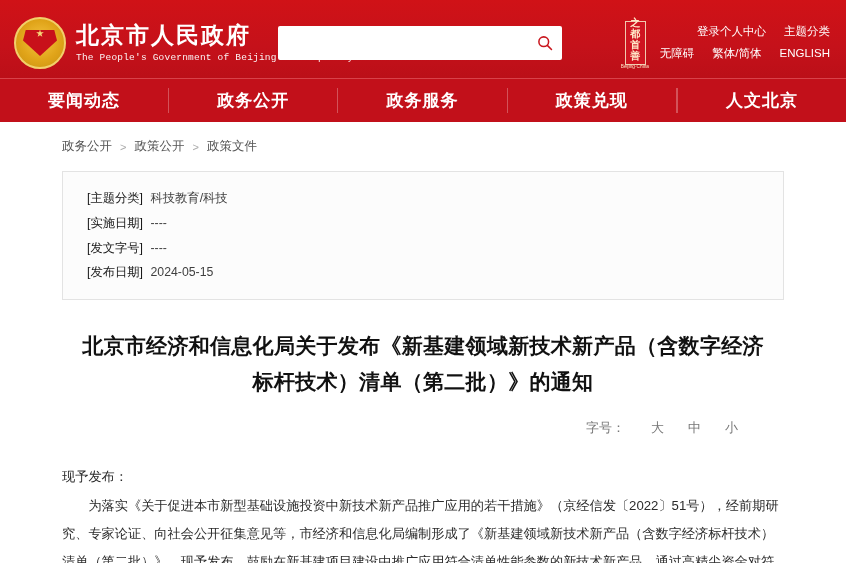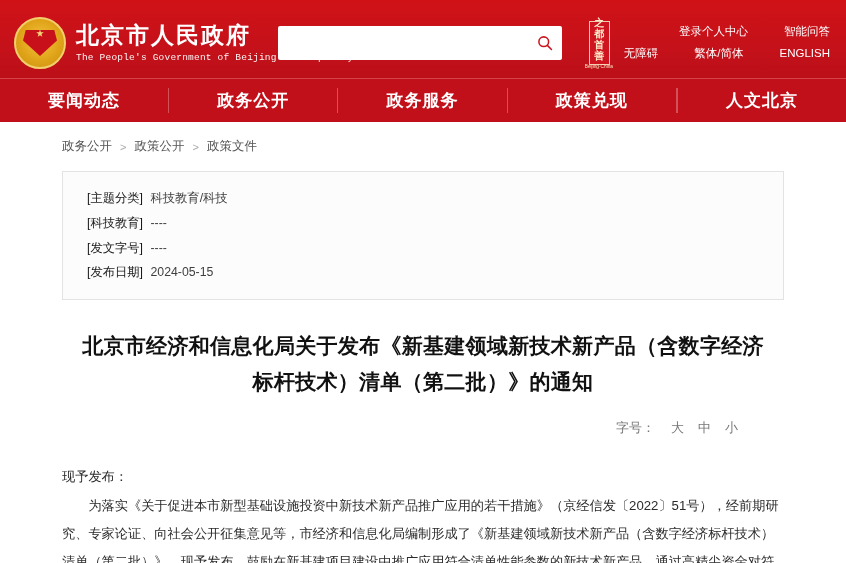--- a/index.html
+++ b/index.html
@@ -123,21 +123,21 @@
   }
   .stamp .s-cn { font-size: 10px; font-weight: bold; letter-spacing: 0px; }
   .stamp .s-en { font-size: 5px; margin-top: 2px; transform: scale(.95); }
   .links {
     color: #fff;
     font-size: 11.5px;
     line-height: 1.9;
   }
   .links .row {
     display: flex;
-    gap: 36px;
+    gap: 18px;
     justify-content: flex-end;
   }
   .links a {
     color: #fff;
     text-decoration: none;
     white-space: nowrap;
   }
 
   
   .nav {
@@ -204,21 +204,21 @@
     color: #111;
     line-height: 1.72;
     letter-spacing: .3px;
   }
 
   .fontsize-bar {
     margin: 18px 108px 0 0;
     display: flex;
     justify-content: flex-end;
     align-items: center;
-    gap: 14px;
+    gap: 24px;
     font-size: 13px;
     color: #777;
   }
   .fontsize-bar .label { margin-right: 2px; }
   .fontsize-bar .opt { cursor: pointer; color: #777; }
 
   .article {
     margin: 26px 62px 0 62px;
     font-size: 13.2px;
     color: #2b2b2b;
@@ -254,21 +254,21 @@
 
   <div class="header-right">
     <div class="stamp">
       <div class="s-cn">之都</div>
       <div class="s-cn">首善</div>
       <div class="s-en">Beijing·China</div>
     </div>
     <div class="links">
       <div class="row">
         <a href="#">登录个人中心</a>
-        <a href="#">智能问答</a>
+        <a href="#">主题分类</a>
       </div>
       <div class="row">
         <a href="#">无障碍</a>
         <a href="#">繁体/简体</a>
         <a href="#">ENGLISH</a>
       </div>
     </div>
   </div>
 </div>
 
@@ -295,21 +295,21 @@
     <a href="#">政策文件</a>
   </div>
 
   <div class="meta-box">
     <div class="meta-col">
       <div class="meta-row">
         <span class="k">[主题分类]</span>
         <span class="v">科技教育/科技</span>
       </div>
       <div class="meta-row">
-        <span class="k">[科技教育]</span>
+        <span class="k">[实施日期]</span>
         <span class="v">----</span>
       </div>
       <div class="meta-row">
         <span class="k">[发文字号]</span>
         <span class="v">----</span>
       </div>
       <div class="meta-row">
         <span class="k">[发布日期]</span>
         <span class="v">2024-05-15</span>
       </div>

